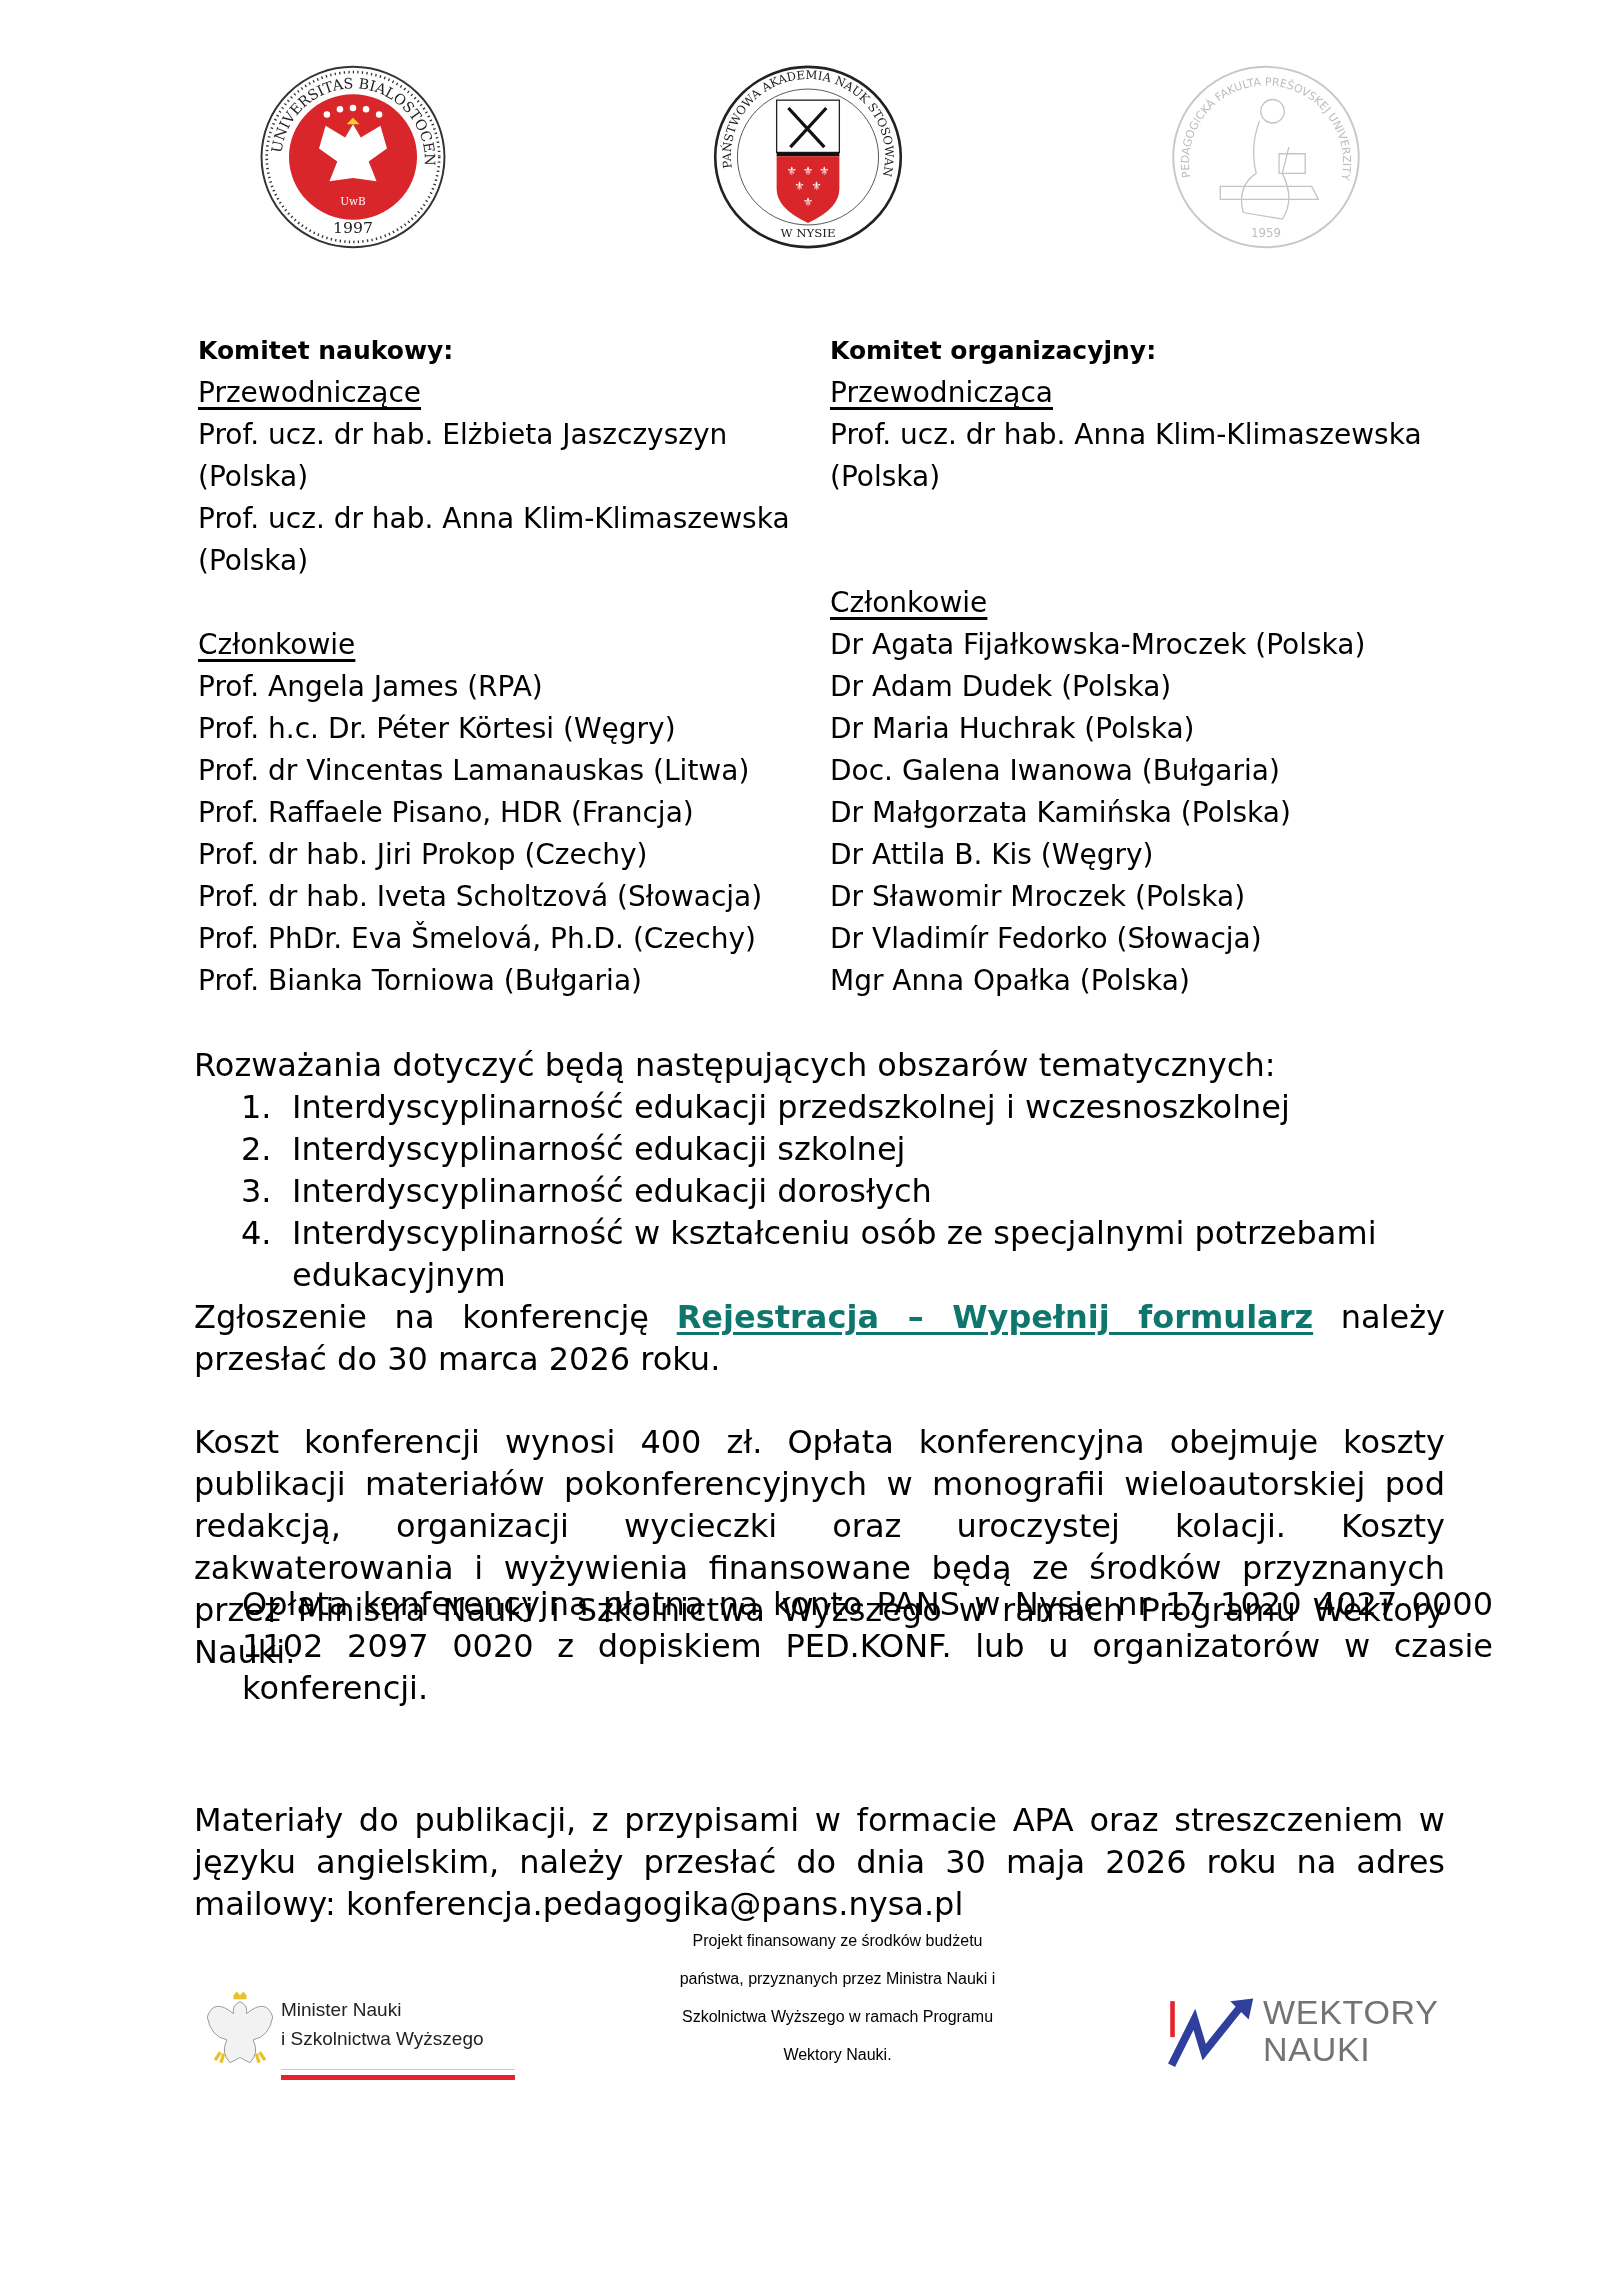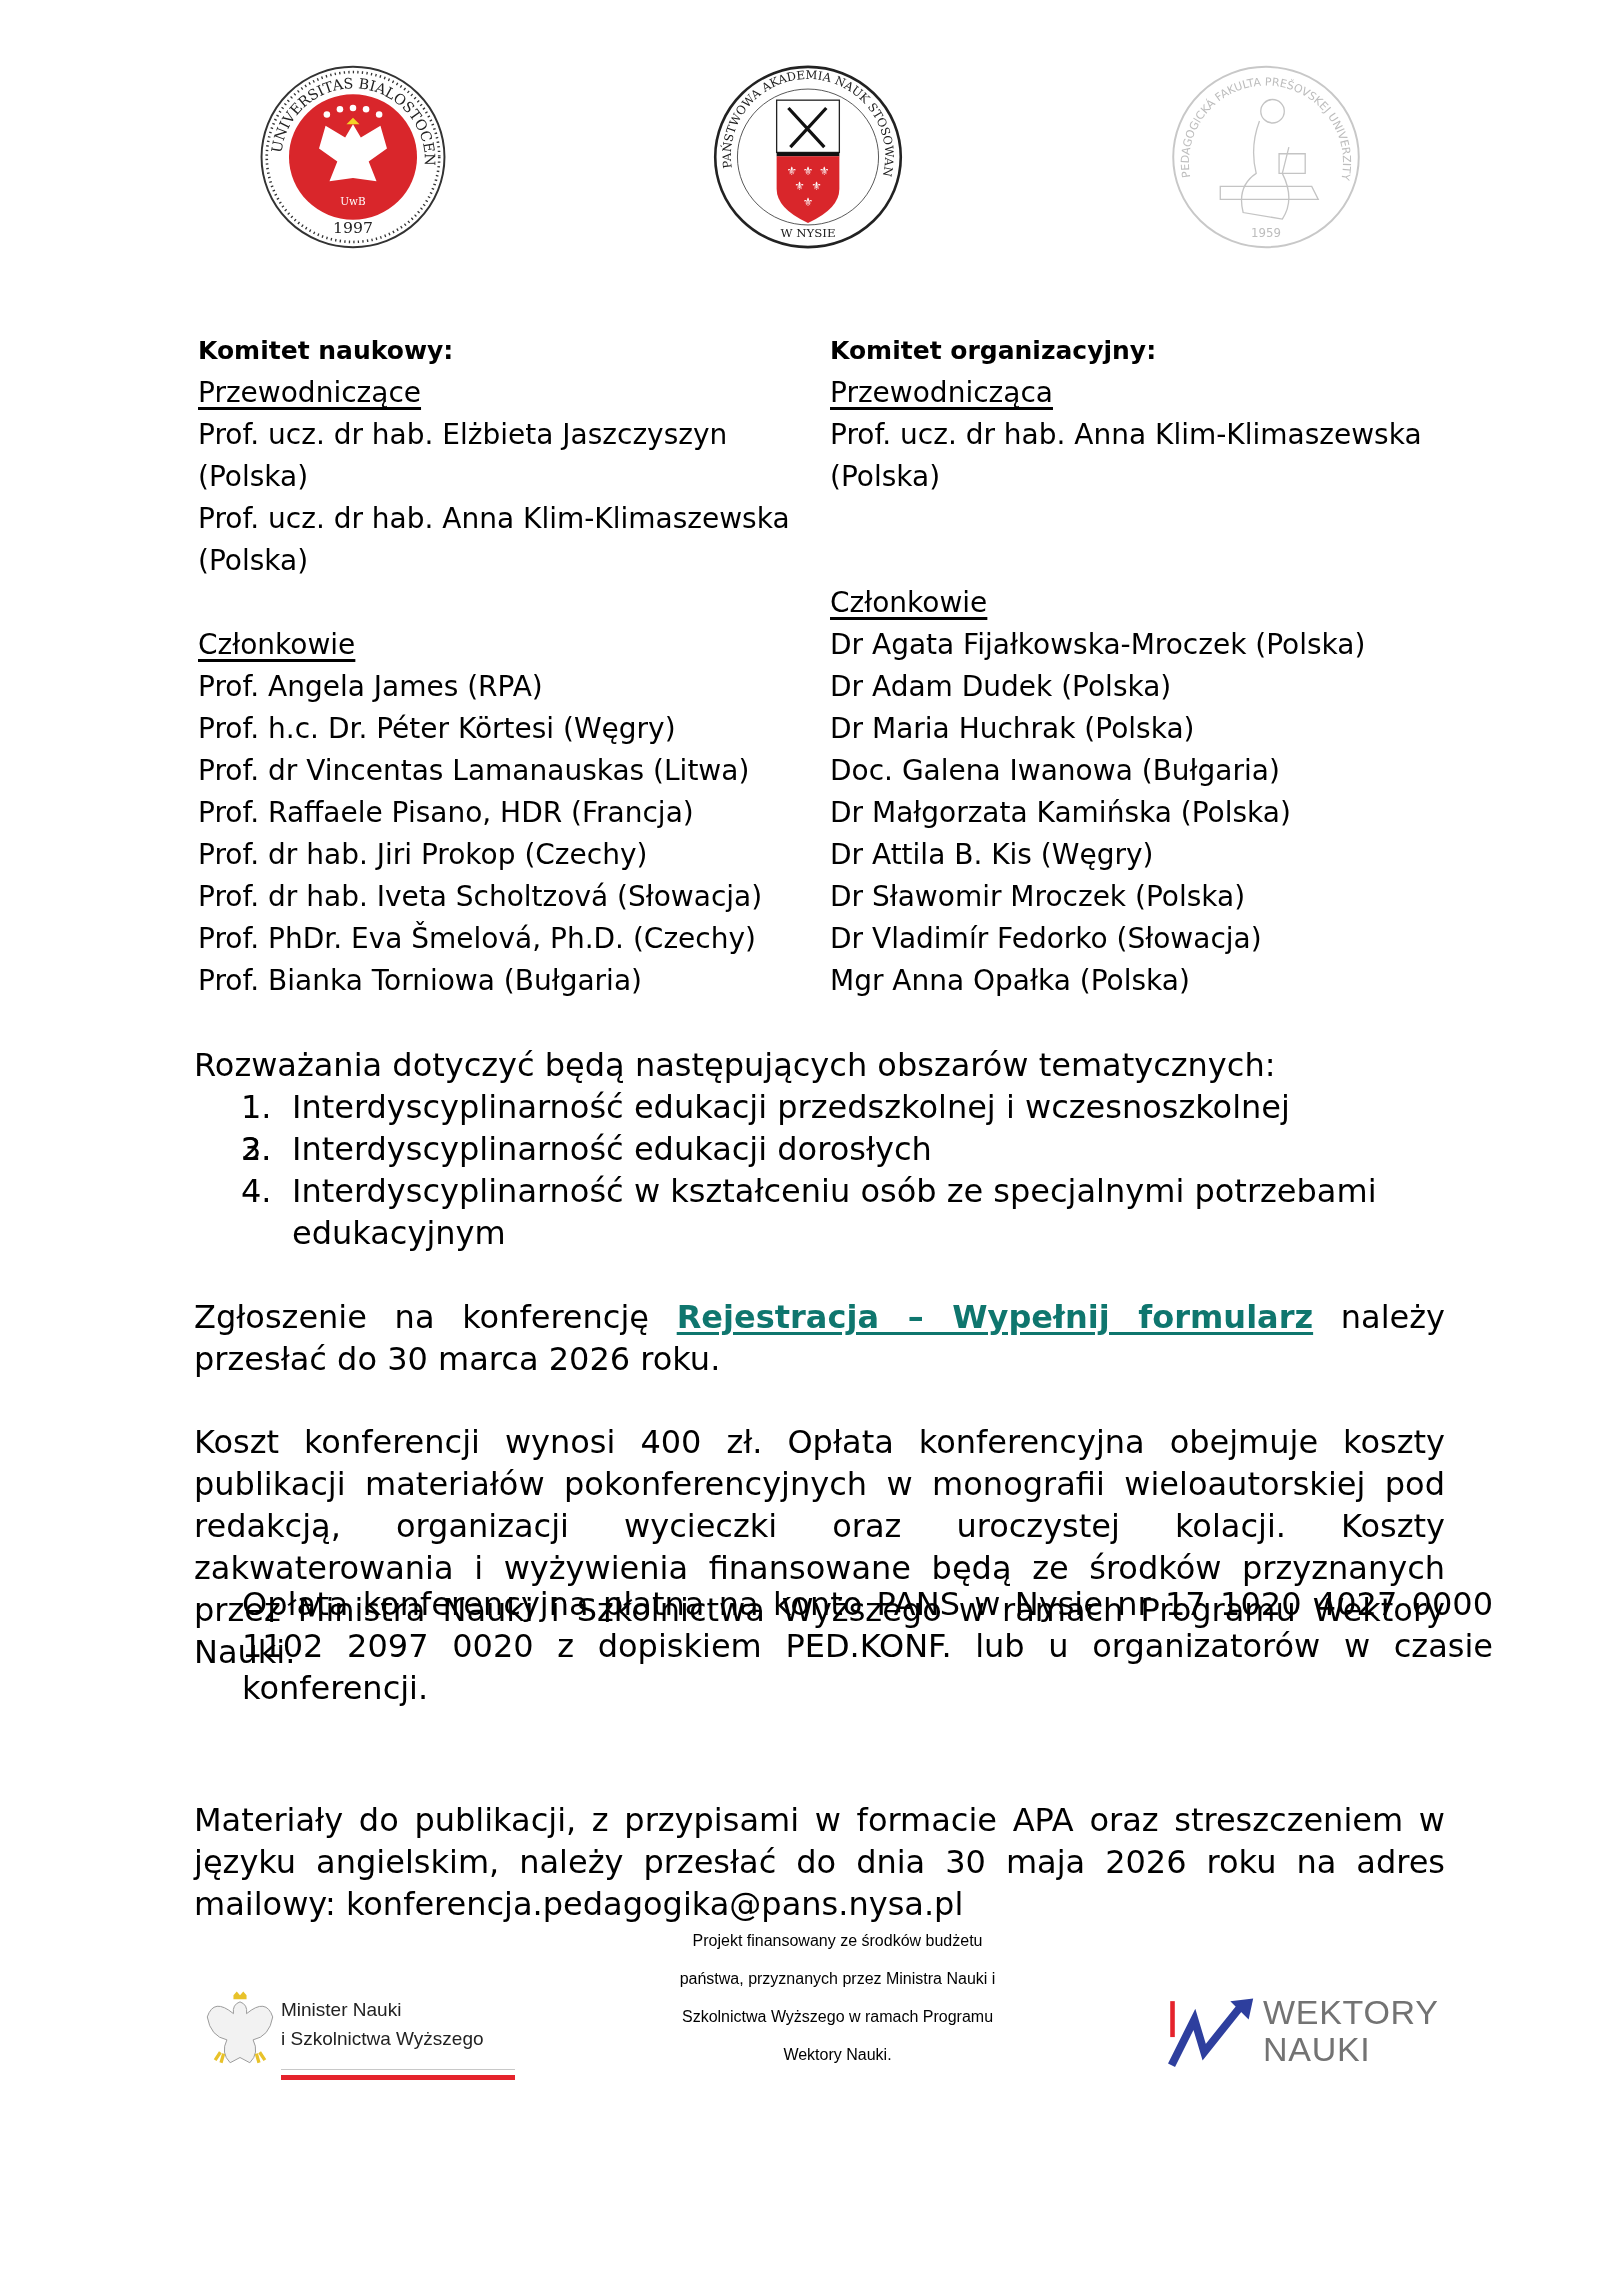--- a/index.html
+++ b/index.html
@@ -145,21 +145,21 @@
   <div>Dr Attila B. Kis (Węgry)</div>
   <div>Dr Sławomir Mroczek (Polska)</div>
   <div>Dr Vladimír Fedorko (Słowacja)</div>
   <div>Mgr Anna Opałka (Polska)</div>
 </div>
 
 <div class="body-block" id="topics-intro">
   <div>Rozważania dotyczyć będą następujących obszarów tematycznych:</div>
   <ol class="topics">
     <li><span class="num">1.</span><span>Interdyscyplinarność edukacji przedszkolnej i wczesnoszkolnej</span></li>
-    <li><span class="num">2.</span></li>
+    <li><span class="num">2.</span><span>Interdyscyplinarność edukacji szkolnej</span></li>
     <li><span class="num">3.</span><span>Interdyscyplinarność edukacji dorosłych</span></li>
     <li><span class="num">4.</span><span>Interdyscyplinarność w kształceniu osób ze specjalnymi potrzebami edukacyjnym</span></li>
   </ol>
 </div>
 
 <div class="body-block justify" id="registration"><span>Zgłoszenie na konferencję </span><a href="#">Rejestracja – Wypełnij formularz</a><span> należy przesłać do 30 marca 2026 roku.</span></div>
 
 <div class="body-block justify" id="cost">Koszt konferencji wynosi 400 zł. Opłata konferencyjna obejmuje koszty publikacji materiałów pokonferencyjnych w monografii wieloautorskiej pod redakcją, organizacji wycieczki oraz uroczystej kolacji. Koszty zakwaterowania i wyżywienia finansowane będą ze środków przyznanych przez Ministra Nauki i Szkolnictwa Wyższego w ramach Programu Wektory Nauki.</div>
 <div class="body-block justify" id="payment">Opłata konferencyjna płatna na konto PANS w Nysie nr 17 1020 4027 0000 1102 2097 0020 z dopiskiem PED.KONF. lub u organizatorów w czasie konferencji.</div>
 <div class="body-block justify" id="materials">Materiały do publikacji, z przypisami w formacie APA oraz streszczeniem w języku angielskim, należy przesłać do dnia 30 maja 2026 roku na adres mailowy: konferencja.pedagogika@pans.nysa.pl</div>

